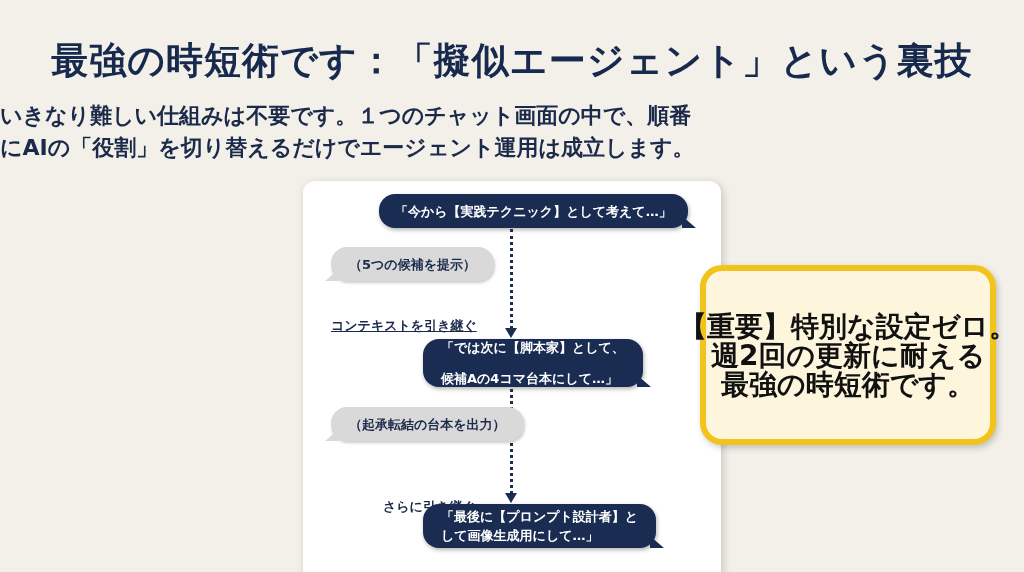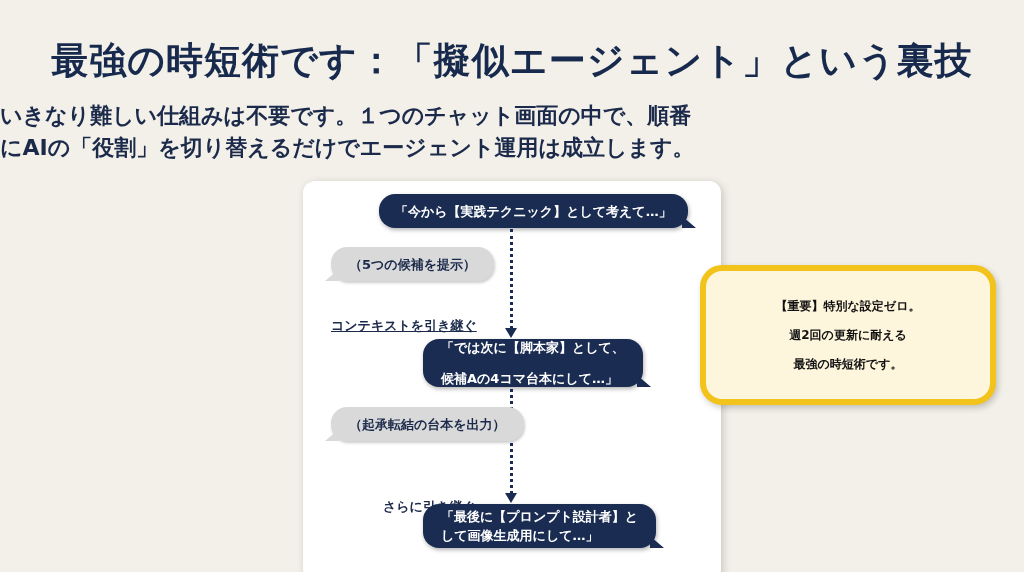--- a/index.html
+++ b/index.html
@@ -44,25 +44,25 @@
   }
   .arrow {
     position: absolute; left: 202px; width: 0; height: 0;
     border-left: 6.5px solid transparent; border-right: 6.5px solid transparent;
     border-top: 10px solid #1a2c52;
   }
   .step-label {
     position: absolute; font-size: 13px; font-weight: bold; color: #1b2a4a; white-space: nowrap;
   }
   .callout {
-    position: absolute; left: 700px; top: 265px; width: 296px; height: 140px;
+    position: absolute; left: 700px; top: 265px; width: 296px; height: 180px;
     background: #fdf5dc; border: 6px solid #f2c31b; border-radius: 22px;
     box-sizing: border-box; box-shadow: 2px 3px 6px rgba(0,0,0,0.2);
     display: flex; flex-direction: column; align-items: center; justify-content: center;
-    font-size: 12px; font-weight: bold; color: #111; line-height: 29px;
+    font-size: 28px; font-weight: bold; color: #111; line-height: 29px;
   }
   .callout div { white-space: nowrap; }
 </style>
 </head>
 <body>
 
 <div class="title">最強の時短術です：「擬似エージェント」という裏技</div>
 
 <div class="subtitle">
   <div>いきなり難しい仕組みは不要です。１つのチャット画面の中で、順番</div>

